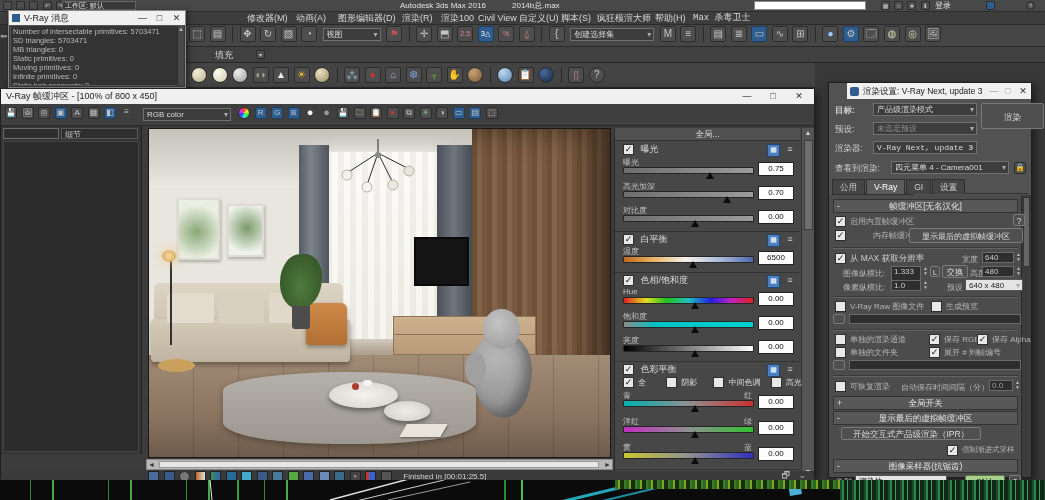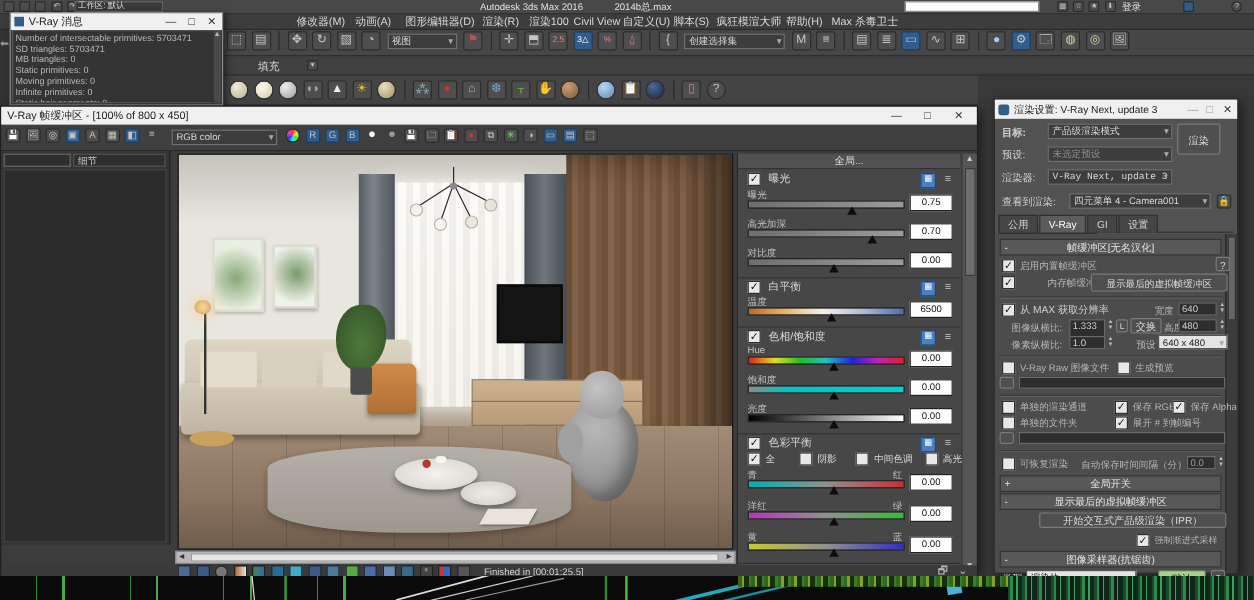--- a/index.html
+++ b/index.html
@@ -98,21 +98,21 @@
     <span class="abs" style="left:247px;">修改器(M)</span>
     <span class="abs" style="left:296px;">动画(A)</span>
     <span class="abs" style="left:338px;">图形编辑器(D)</span>
     <span class="abs" style="left:402px;">渲染(R)</span>
     <span class="abs" style="left:441px;">渲染100</span>
     <span class="abs" style="left:478px;">Civil View</span>
     <span class="abs" style="left:519px;">自定义(U)</span>
     <span class="abs" style="left:561px;">脚本(S)</span>
     <span class="abs" style="left:597px;">疯狂模渲大师</span>
     <span class="abs" style="left:655px;">帮助(H)</span>
-    <span class="abs" style="left:693px;">Max 杀毒卫士</span>
+    <span class="abs" style="left:693px;font-family:Liberation Mono, monospace;">Max 杀毒卫士</span>
   </div>
 
   <div class="abs" style="left:0;top:25px;width:1045px;height:22px;background:#464646;border-bottom:1px solid #2a2a2a;padding-left:188px;white-space:nowrap;">
     <span class="ibox">⬚</span>
     <span class="ibox">▤</span>
     <span class="sep-v"></span>
     <span class="ibox">✥</span>
     <span class="ibox">↻</span>
     <span class="ibox">▧</span>
     <span class="ibox">◔</span>
@@ -450,32 +450,32 @@
       <span class="status-ic" style="background:#444;color:#d8b;text-align:center;font-size:6px;line-height:8px;">⏸</span>
       <span class="status-ic" style="background:linear-gradient(90deg,#c33 0 3px,#36c 3px 6px);"></span>
       <span class="status-ic" style="background:#555;"></span>
       <span style="margin-left:8px;color:#cfcfcf;font-size:8px;">Finished in [00:01:25.5]</span>
       <span class="abs" style="right:24px;color:#bbb;">🗗</span>
       <span class="abs" style="right:8px;color:#bbb;">⌄</span>
     </div>
   </div>
 
   <div class="abs" style="left:828px;top:82px;width:204px;height:396px;background:#525252;border:1px solid #1e1e1e;box-shadow:3px 3px 8px rgba(0,0,0,.5);">
-    <div class="wtitle" style="height:16px;line-height:16px;">
+    <div class="wtitle" style="height:16px;line-height:16px;margin-left:18px;">
       <span class="abs" style="left:3px;top:4px;width:9px;height:9px;background:#2e5d8e;border-radius:2px;"></span>
       <span class="abs" style="left:16px;font-size:8.5px;">渲染设置: V-Ray Next, update 3</span>
       <span class="abs" style="right:0;top:0;height:16px;">
         <span class="wbtn" style="width:14px;color:#999;">—</span><span class="wbtn" style="width:14px;color:#999;">□</span><span class="wbtn" style="width:16px;">✕</span>
       </span>
     </div>
 
     
     <span class="lbl" style="left:6px;top:22px;font-weight:bold;">目标:</span>
     <span class="dd" style="left:44px;top:20px;width:104px;">产品级渲染模式</span>
-    <span class="btn" style="left:152px;top:20px;width:36px;height:26px;line-height:26px;">渲染</span>
+    <span class="btn" style="left:152px;top:20px;width:63px;height:26px;line-height:26px;">渲染</span>
     <span class="lbl" style="left:6px;top:41px;">预设:</span>
     <span class="dd gray" style="left:44px;top:39px;width:104px;">未选定预设</span>
     <span class="lbl" style="left:6px;top:60px;">渲染器:</span>
     <span class="dd" style="left:44px;top:58px;width:104px;font-family:'Liberation Mono',monospace;">V-Ray Next, update 3</span>
     <span class="lbl" style="left:6px;top:80px;">查看到渲染:</span>
     <span class="dd" style="left:62px;top:78px;width:118px;">四元菜单 4 - Camera001</span>
     <span class="ibox sm abs" style="left:184px;top:78px;">🔒</span>
 
     
     <div class="abs" style="left:3px;top:96px;right:3px;height:15px;border-bottom:1px solid #303030;">
@@ -570,21 +570,21 @@
 
       <div class="roll" style="top:201px;">
         <span class="pm">+</span>
         <span>全局开关</span>
       </div>
       <div class="roll" style="top:216px;">
         <span class="pm">-</span>
         <span>显示最后的虚拟帧缓冲区</span>
       </div>
 
-      <span class="btn" style="left:12px;top:232px;width:156px;height:13px;line-height:13px;margin-left:25px;">开始交互式产品级渲染（IPR）</span>
+      <span class="btn" style="left:12px;top:232px;width:140px;height:13px;line-height:13px;">开始交互式产品级渲染（IPR）</span>
 
       <span class="abs" style="left:10px;top:250px;font-size:7.5px;margin-top:36px;">
         <span class="cb on"></span><span class="lbl dim" style="position:static;font-size:7.5px;">适配虚拟帧缓冲区的分辨率</span>
       </span>
       <span class="abs" style="left:118px;top:250px;font-size:7.5px;">
         <span class="cb on"></span><span class="lbl dim" style="position:static;font-size:7.5px;">强制渐进式采样</span>
       </span>
 
       <div class="roll" style="top:264px;">
         <span class="pm">-</span>

